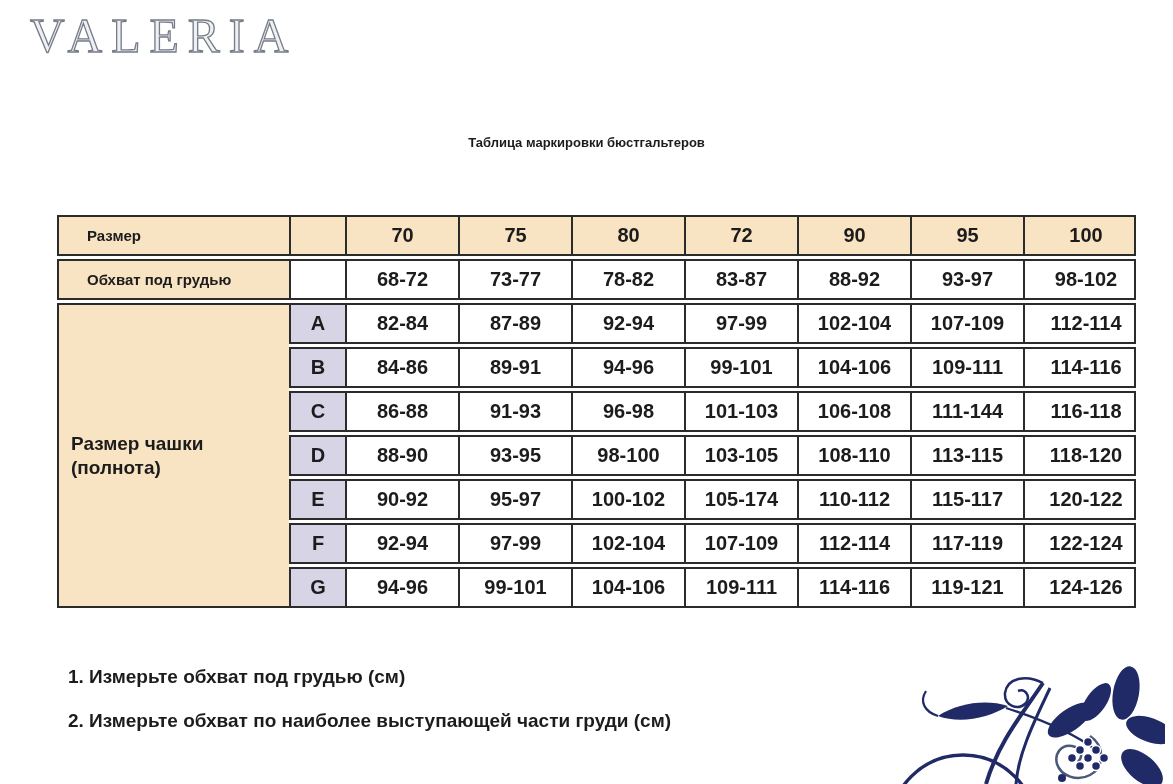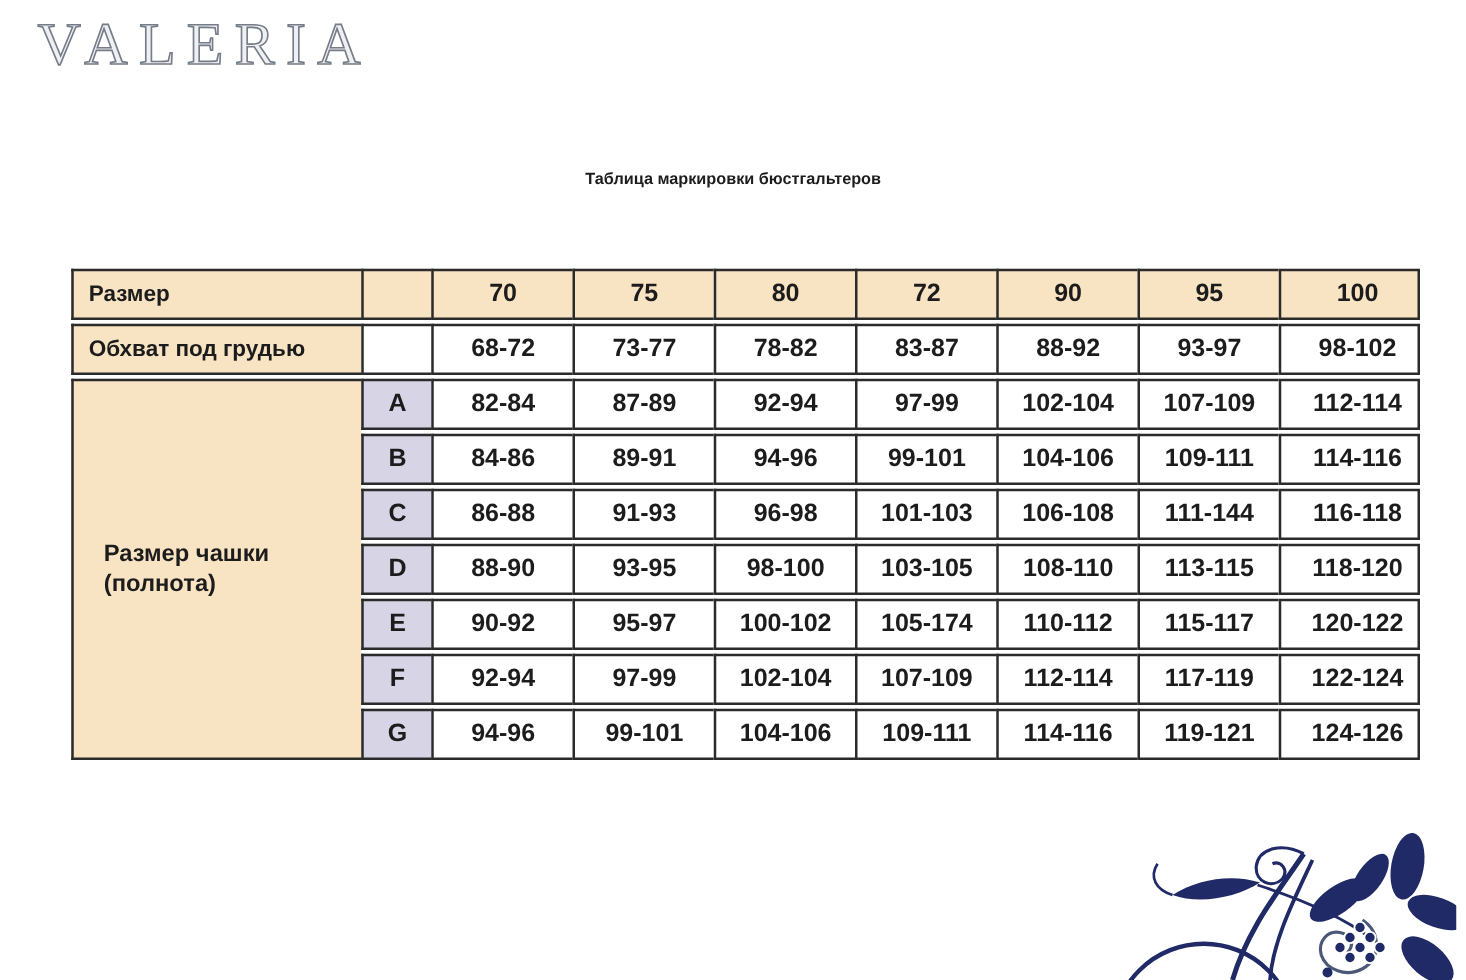--- a/index.html
+++ b/index.html
@@ -63,34 +63,34 @@
     padding: 0;
     background: #ffffff;
     overflow: hidden;
   }
   table.size-table tr td:last-child {
     border-right: 2px solid var(--border, #2b2b2b);
     padding-left: 13px;
   }
   table.size-table td.label {
     text-align: left;
-    padding-left: 12px;
+    padding-left: 28px;
     background: var(--peach, #f8e3c3);
-    font-size: 18px;
+    font-size: 15px;
   }
   table.size-table td.head {
     background: var(--peach, #f8e3c3);
   }
   table.size-table td.letter {
     background: var(--lavender, #d7d4e6);
   }
   table.size-table td.cuplabel {
     background: var(--peach, #f8e3c3);
     text-align: left;
-    padding-left: 24px;
+    padding-left: 12px;
     white-space: pre-line;
     line-height: 1.25;
     font-size: 19px;
   }
   .notes {
     position: absolute;
     left: 68px;
     top: 666px;
     font-size: 19px;
     font-weight: bold;
@@ -216,20 +216,22 @@
         <td>104-106</td>
         <td>109-111</td>
         <td>114-116</td>
         <td>119-121</td>
         <td>124-126</td>
       </tr>
     </tbody>
 </table>
 
 <div class="notes">
+  <div class="note">1. Измерьте обхват под грудью (см)</div>
+  <div class="note">2. Измерьте обхват по наиболее выступающей части груди (см)</div>
 </div>
 
 <svg class="ornament" viewBox="0 0 307 126" xmlns="http://www.w3.org/2000/svg" aria-hidden="true">
   <g fill="none" stroke="#202A66">
     <circle cx="105" cy="170" r="73" stroke-width="3.5"></circle>
     <path d="M 185 25 C 165 55, 140 85, 128 126" stroke-width="4"></path>
     <path d="M 192 30 C 178 60, 160 95, 158 126" stroke-width="3"></path>
     <path d="M 185 25 C 168 16, 149 20, 147 35 C 146 48, 160 53, 168 45 C 173 38, 167 30, 160 33" stroke-width="2.5"></path>
     <path d="M 80 58 C 67 54, 61 44, 68 33" stroke-width="2.2"></path>
     <path d="M 232 78 C 247 88, 247 109, 232 117 C 219 124, 203 118, 199 106 C 196 95, 204 86, 214 88 C 223 90, 226 98, 220 104" stroke="#4B5878" stroke-width="2.5"></path>

